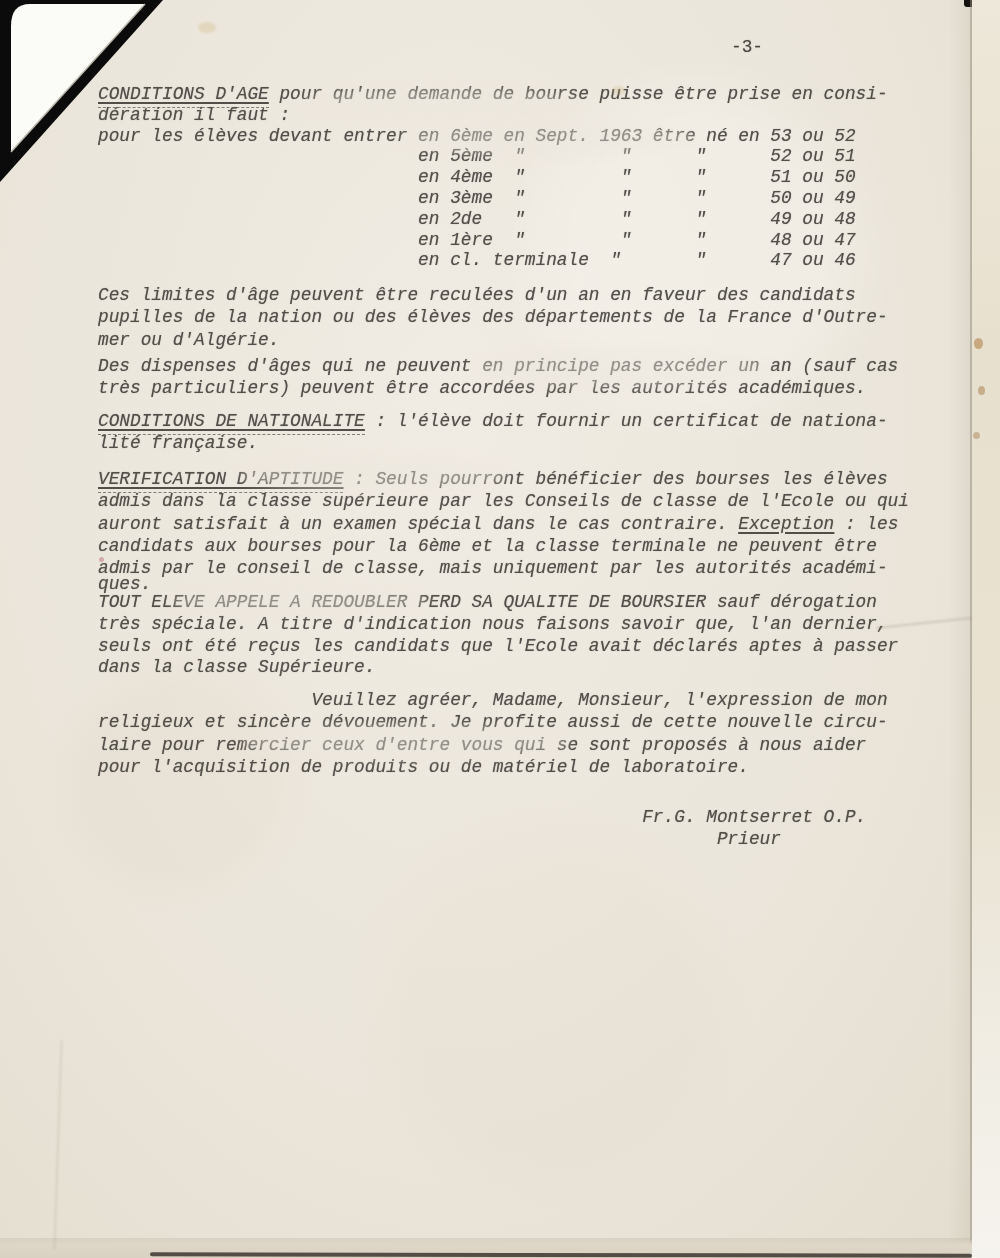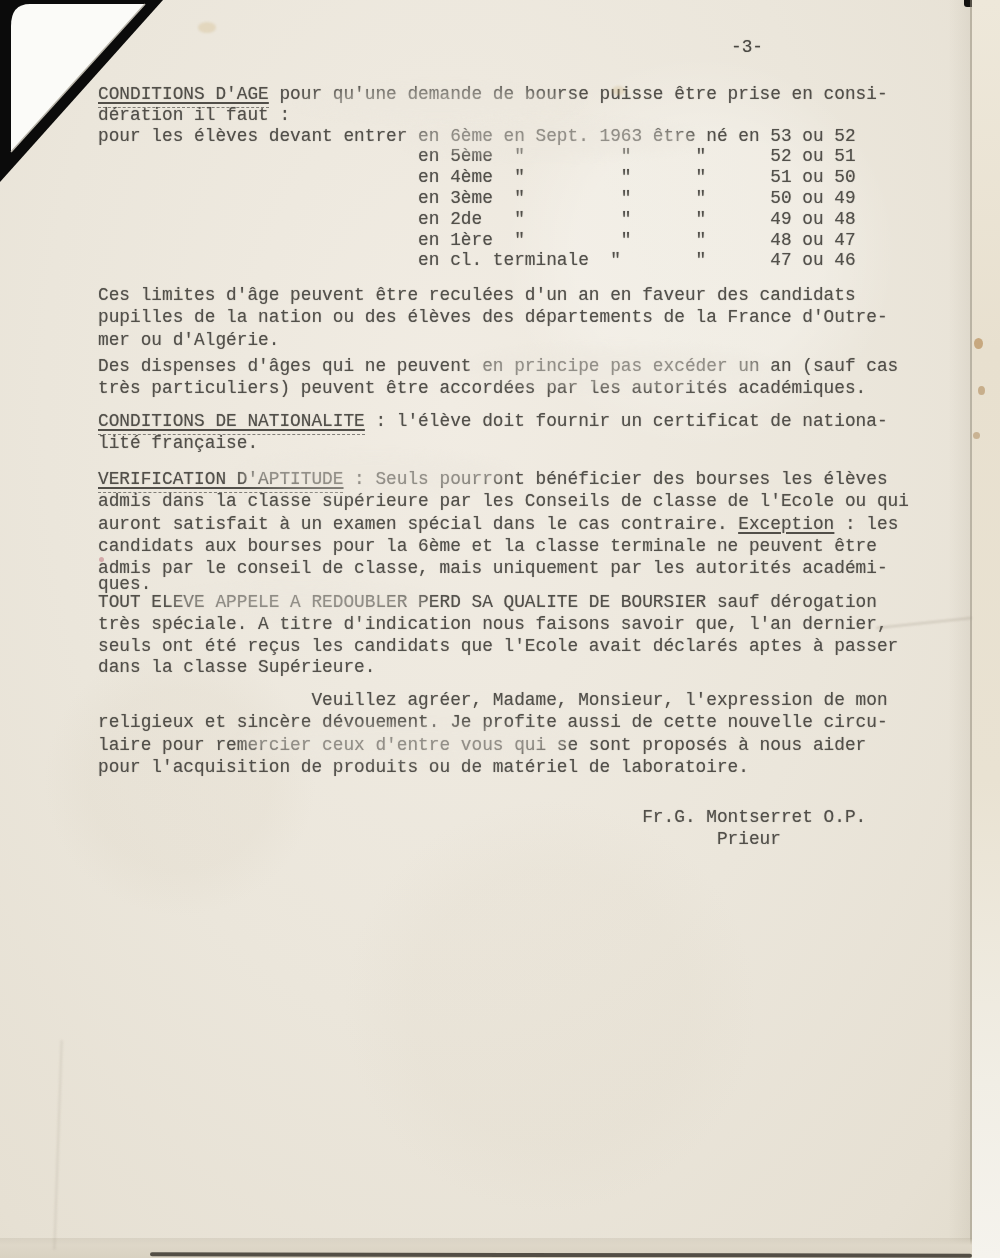--- a/index.html
+++ b/index.html
@@ -22,21 +22,21 @@
       radial-gradient(circle at 70% 20%, rgba(255,255,252,.25) 0 10%, transparent 16%),
       radial-gradient(circle at 55% 80%, rgba(215,205,185,.10) 0 12%, transparent 18%);
   }
   .doc{
     position:absolute;left:98px;top:0;width:870px;
     font-size:17.8px;line-height:22.3px;
     color:#44423d;
     white-space:pre;
     opacity:.92;
   }
-  .block{position:absolute;left:0;}
+  .block{position:absolute;left:0;font-style:italic;}
   .line{white-space:pre;}
   .seg{text-shadow:0 0 1px rgba(69,67,62,.55);}
   .seg.u{text-decoration:underline;text-decoration-thickness:1.5px;text-underline-offset:3px;}
   .seg.u2{border-bottom:1.5px dashed rgba(69,67,62,.7);padding-bottom:3px;}
   .pagenum{
     position:absolute;left:731px;top:36px;
     font-size:17.8px;line-height:22px;color:#4a4843;
     text-shadow:0 0 1px rgba(69,67,62,.5);
   }
   

